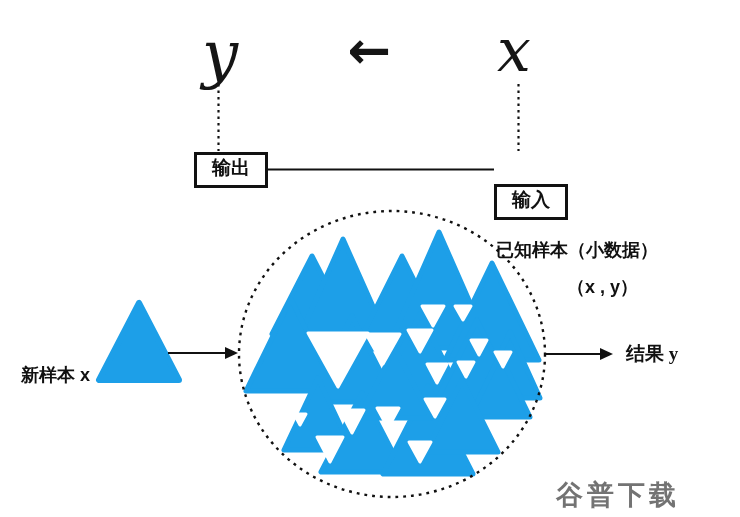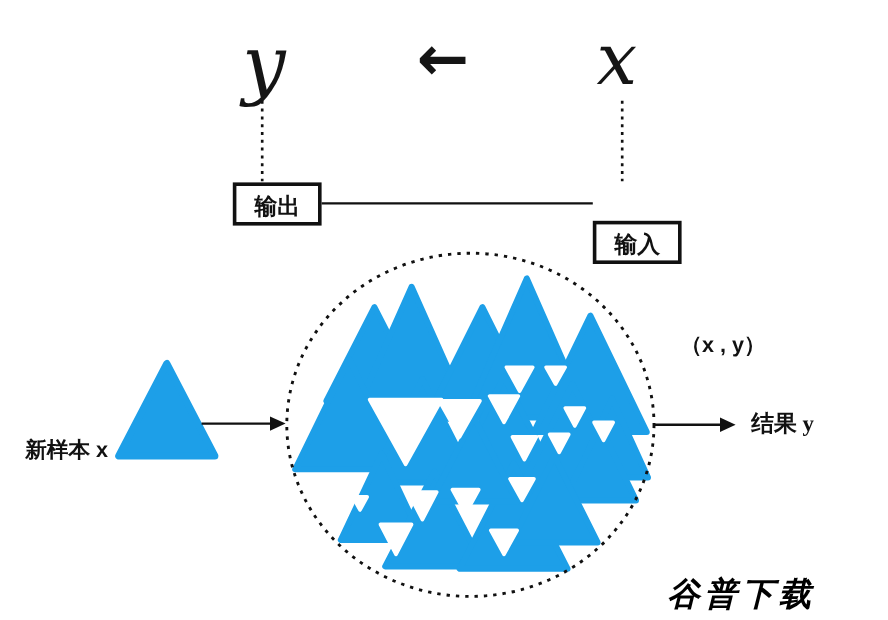--- a/index.html
+++ b/index.html
@@ -24,21 +24,21 @@
     left:334px;top:24px;width:70px;
     font-family:"DejaVu Sans",sans-serif;
     font-style:normal;font-weight:bold;
     font-size:52px;line-height:1;text-align:center;color:#151515;
   }
   #math-x{left:482px;top:20px;width:64px;font-size:60px;}
   .io-box{
     width:74px;height:36px;
     border:3px solid #111111;
     box-sizing:border-box;
-    display:flex;align-items:flex-end;justify-content:center;
+    display:flex;align-items:flex-start;justify-content:center;
     font-size:19px;font-weight:bold;
     background:#ffffff;
     letter-spacing:0px;
   }
   #box-output{left:194px;top:152px;}
   #box-input{left:494px;top:152px;margin-top:32px;}
   .lbl{font-weight:bold;line-height:1.2;white-space:nowrap;color:#111111;}
   #label-new-sample{left:21px;top:324px;font-size:18px;margin-top:41px;}
   #label-known-samples{left:496px;top:240px;font-size:18px;}
   #label-sample-pair{left:567px;top:277px;font-size:18px;}
@@ -118,17 +118,18 @@
   <div id="math-x" class="abs math">x</div>
 
   <div id="box-output" class="abs io-box">
     <span>输出</span>
   </div>
   <div id="box-input" class="abs io-box">
     <span>输入</span>
   </div>
 
   <div id="label-new-sample" class="abs lbl">新样本 x</div>
+  <div id="label-known-samples" class="abs lbl">已知样本（小数据）</div>
   <div id="label-sample-pair" class="abs lbl">（x , y）</div>
   <div id="label-result" class="abs lbl">结果 y</div>
 
-  <div id="watermark" class="abs" style="color: #000000; font-style: italic;">谷普下载</div>
+  <div id="watermark" class="abs" style="color: #737373;">谷普下载</div>
 </div>
 
 </body></html>

